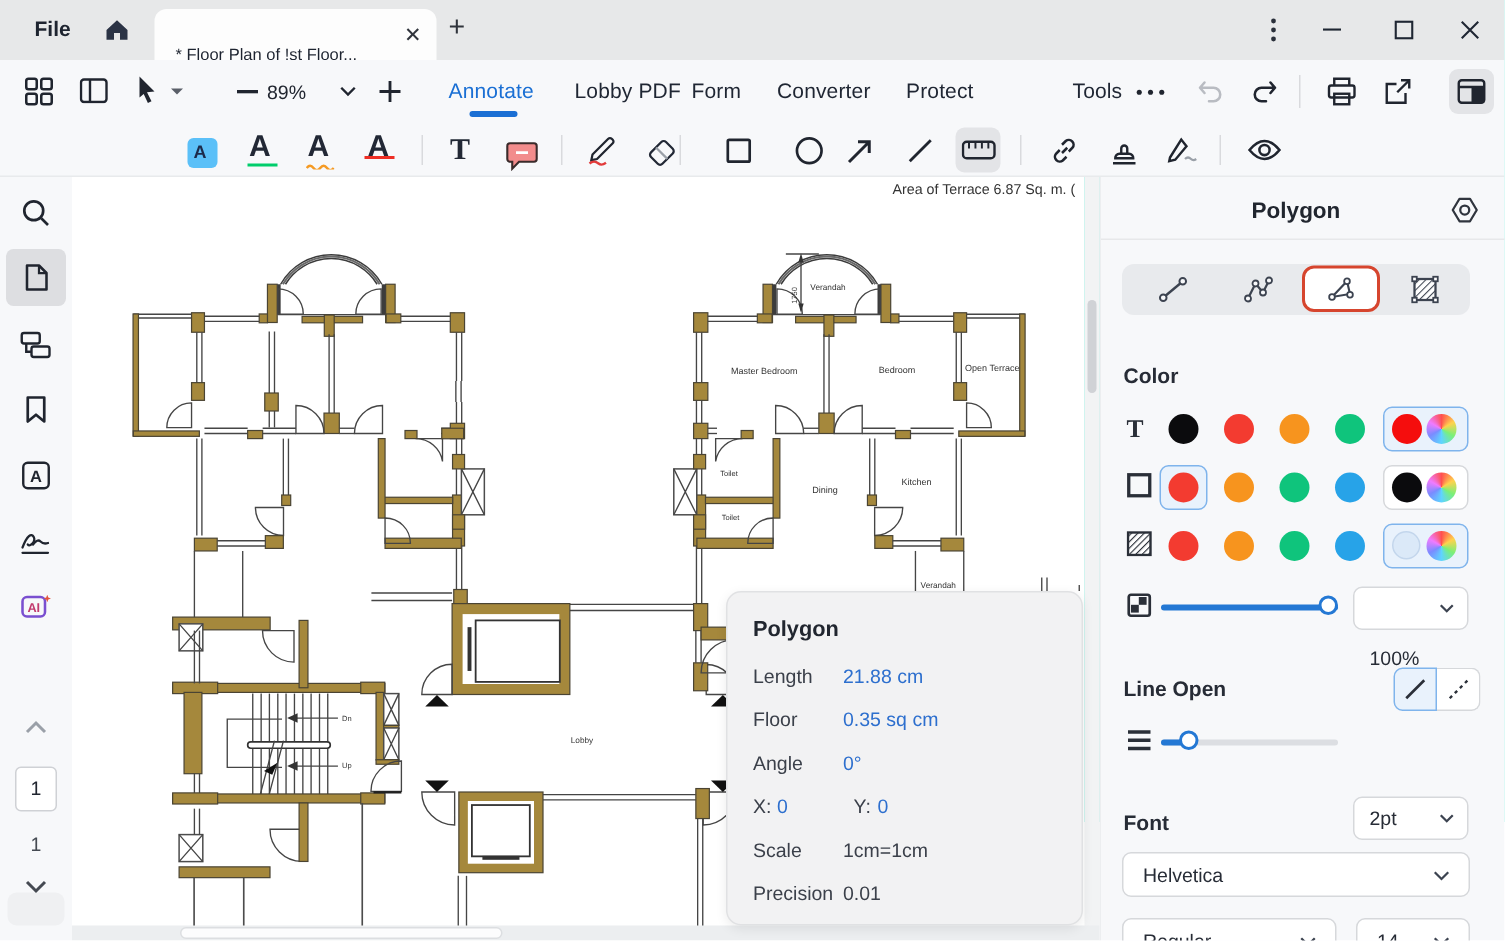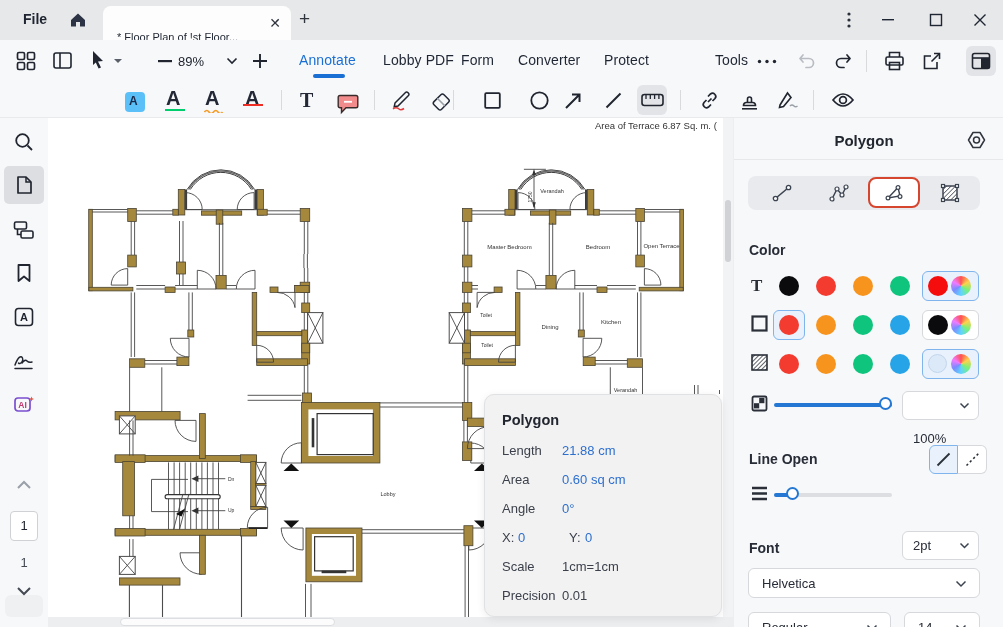--- a/index.html
+++ b/index.html
@@ -625,22 +625,22 @@
         <svg style="position:absolute;right:12px;top:11px;" width="12" height="8" viewBox="0 0 12 8">
           <path d="M1.5 1.5 L6 6 L10.5 1.5" fill="none" stroke="#3c4350" stroke-width="1.5"></path>
         </svg>
       </div>
   </div>
 
   <div id="popup">
     <div class="ttl">Polygon</div>
     <div class="prow" style="top:48px;">Length</div>
       <div class="pval" style="top:48px;">21.88 cm</div>
-    <div class="prow" style="top:77px;">Area</div>
-      <div class="pval" style="top:77px;">0.60 sq cm</div>
+    <div class="prow" style="top:77px;">Floor</div>
+      <div class="pval" style="top:77px;">0.35 sq cm</div>
     <div class="prow" style="top:106px;">Angle</div>
       <div class="pval" style="top:106px;">0°</div>
     <div class="prow" style="top:135px;">X:</div>
       <div class="pval" style="top:135px;left:33px;">0</div>
       <div class="prow" style="top:135px;left:84px;">Y:</div>
       <div class="pval" style="top:135px;left:100px;">0</div>
     <div class="prow" style="top:164px;">Scale</div>
       <div class="prow" style="top:164px;left:77px;">1cm=1cm</div>
     <div class="prow" style="top:193px;">Precision</div>
       <div class="prow" style="top:193px;left:77px;">0.01</div>

